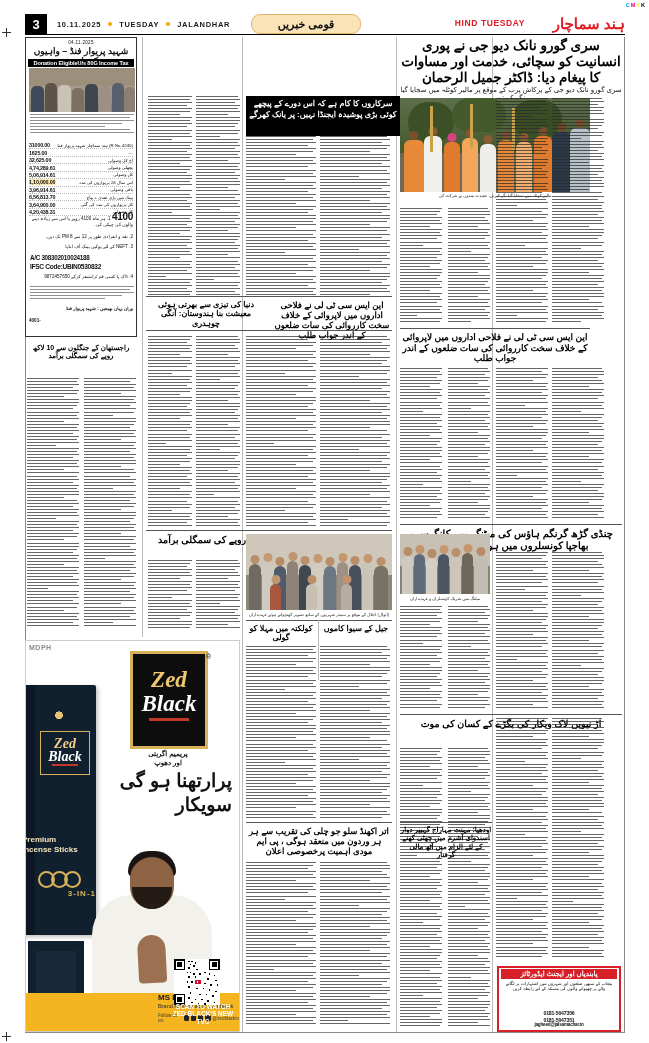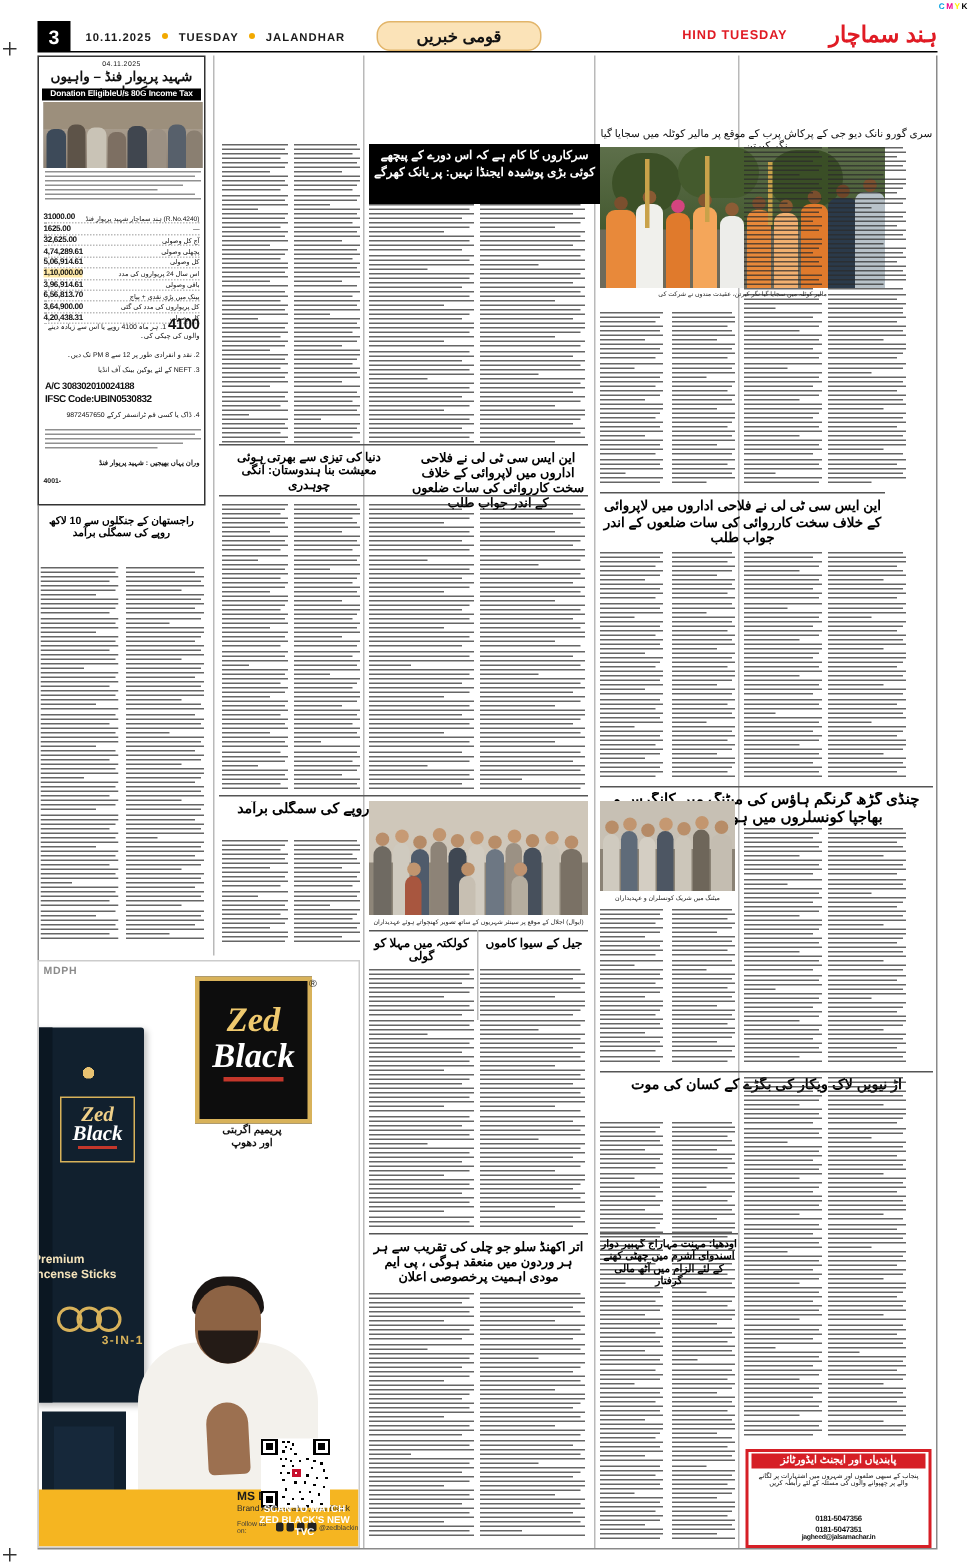--- a/index.html
+++ b/index.html
@@ -473,20 +473,24 @@
       <div class="b">Black</div>
       <div class="ul"></div>
     </div>
     <div id="zedreg">®</div>
 
     <div id="zedsub">
       <div>پریمیم اگربتی</div>
       <div>اور دھوپ</div>
     </div>
 
+    <div id="zedbig">
+      <div>پرارتھنا ہو گی</div>
+      <div>سویکار</div>
+    </div>
 
     <div id="dhoni">
       <div class="kurta"></div>
       <div class="hair"></div>
       <div class="head"></div>
       <div class="beard"></div>
       <div class="hands"></div>
     </div>
 
     <div id="zedinsetL">
@@ -1440,20 +1444,21 @@
       <i class="s1"></i>
       <i class="s3"></i>
     <i class="s1"></i>
       <i class="s2"></i>
       <i class="s1"></i>
       <i class="s6"></i>
       <i class="s1"></i>
 
   </div>
 
+  <div class="headline" style="left:400px;top:38px;width:222px;font-size:13.5px;letter-spacing:-.3px;">سری گورو نانک دیو جی نے پوری انسانیت کو سچائی، خدمت اور مساوات کا پیغام دیا: ڈاکٹر جمیل الرحمان</div>
   <div class="kicker" style="left:400px;top:86px;width:222px;font-size:7px;">سری گورو نانک دیو جی کے پرکاش پرب کے موقع پر مالیر کوٹلہ میں سجایا گیا نگر کیرتن</div>
 
   <div class="photo" style="left:400px;top:98px;width:190px;height:94px;">
     <div class="sky" style="background:linear-gradient(#5d6f4a,#43582f);height:62%;"></div>
     <div class="gnd" style="background:#6e6a5a;height:42%;"></div>
     <div style="position:absolute;left:8px;top:4px;width:46px;height:40px;background:#3c5027;border-radius:20px;"></div>
     <div style="position:absolute;left:52px;top:0px;width:54px;height:34px;background:#445a2d;border-radius:24px;"></div>
     <div style="position:absolute;left:112px;top:2px;width:50px;height:38px;background:#3a4e26;border-radius:22px;"></div>
     <div class="fig" style="left:4px;width:20px;height:52px;background:#e8893a;">
         <span class="hd" style="background:#7b4f2e;"></span>

